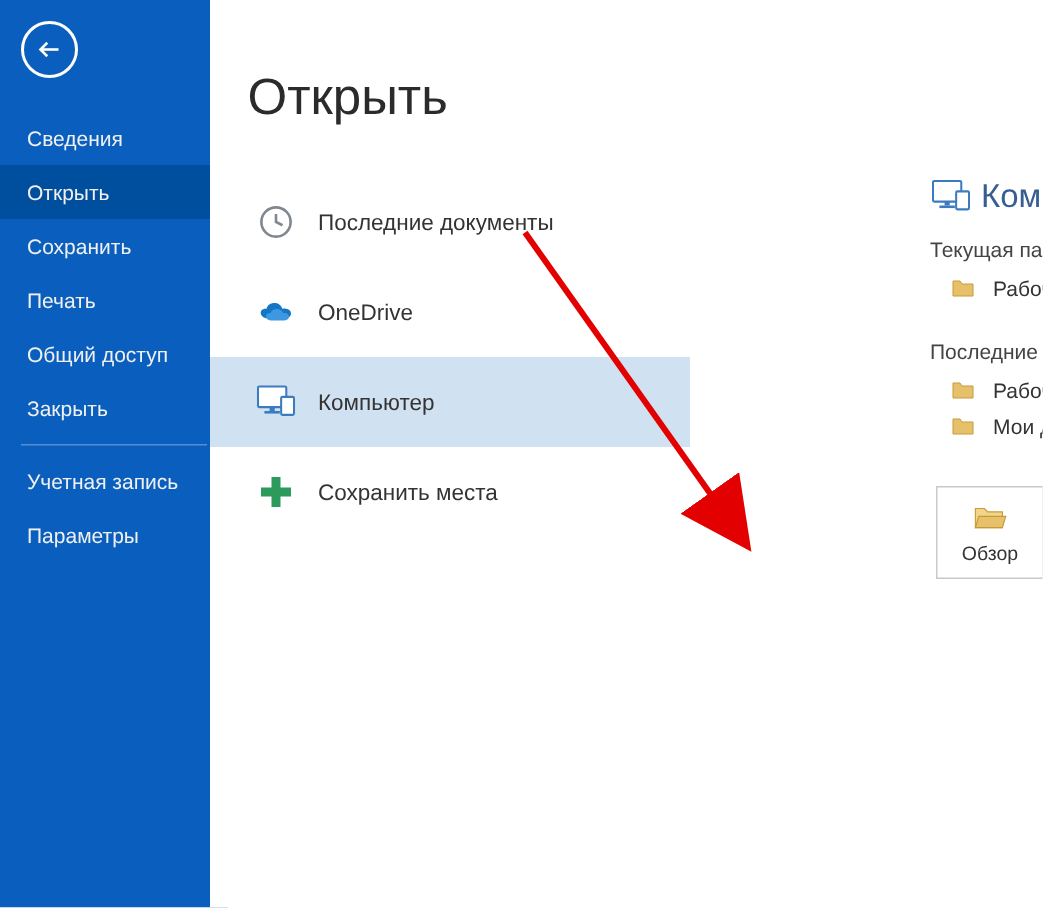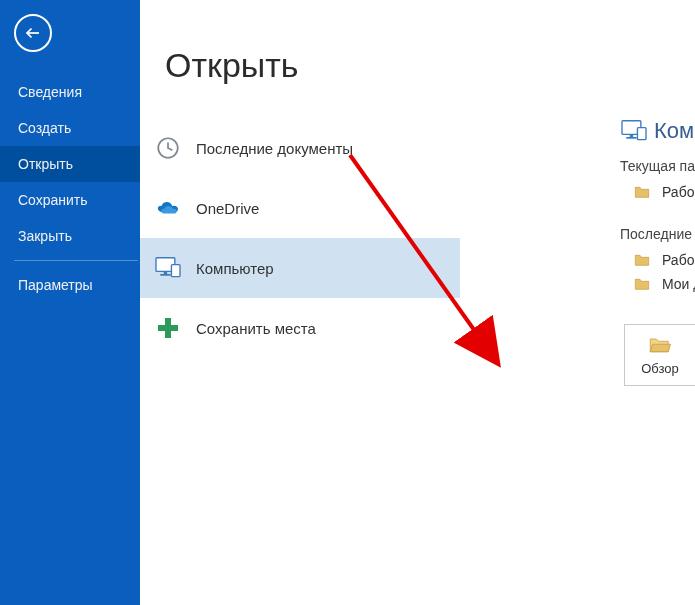--- a/index.html
+++ b/index.html
@@ -67,21 +67,21 @@
   .loclist {
     position: absolute;
     left: 0;
     top: 118px;
     width: 320px;
   }
   .locitem {
     display: flex;
     align-items: center;
     height: 60px;
-    padding-left: 8px;
+    padding-left: 24px;
     cursor: pointer;
   }
   .locitem.selected {
     background: #d0e2f2;
   }
   .locitem .icon-wrap {
     width: 40px;
     display: flex;
     justify-content: center;
     align-items: center;
@@ -154,25 +154,27 @@
 <div class="sidebar">
   <div class="back-btn-wrap">
     <div class="back-btn">
       <svg width="18" height="18" viewBox="0 0 24 24" fill="none" stroke="#fff" stroke-width="2.3">
         <line x1="20" y1="12" x2="4" y2="12"></line>
         <polyline points="10 6 4 12 10 18"></polyline>
       </svg>
     </div>
   </div>
   <div class="sidebar-item">Сведения</div>
-  <div class="sidebar-item">Создать</div>
   <div class="sidebar-item selected">Открыть</div>
   <div class="sidebar-item">Сохранить</div>
+  <div class="sidebar-item">Печать</div>
+  <div class="sidebar-item">Общий доступ</div>
   <div class="sidebar-item">Закрыть</div>
   <div class="sidebar-sep"></div>
+  <div class="sidebar-item">Учетная запись</div>
   <div class="sidebar-item">Параметры</div>
 </div>
 
 <div class="main">
   <div class="page-title">Открыть</div>
 
   <div class="loclist">
     <div class="locitem">
       <span class="icon-wrap">
         <svg width="26" height="26" viewBox="0 0 24 24" fill="none" stroke="#7f8790" stroke-width="1.6">

